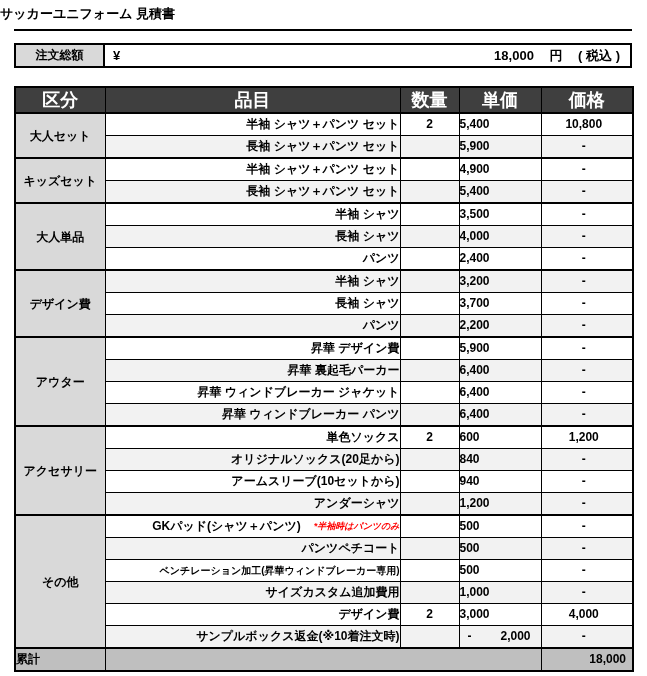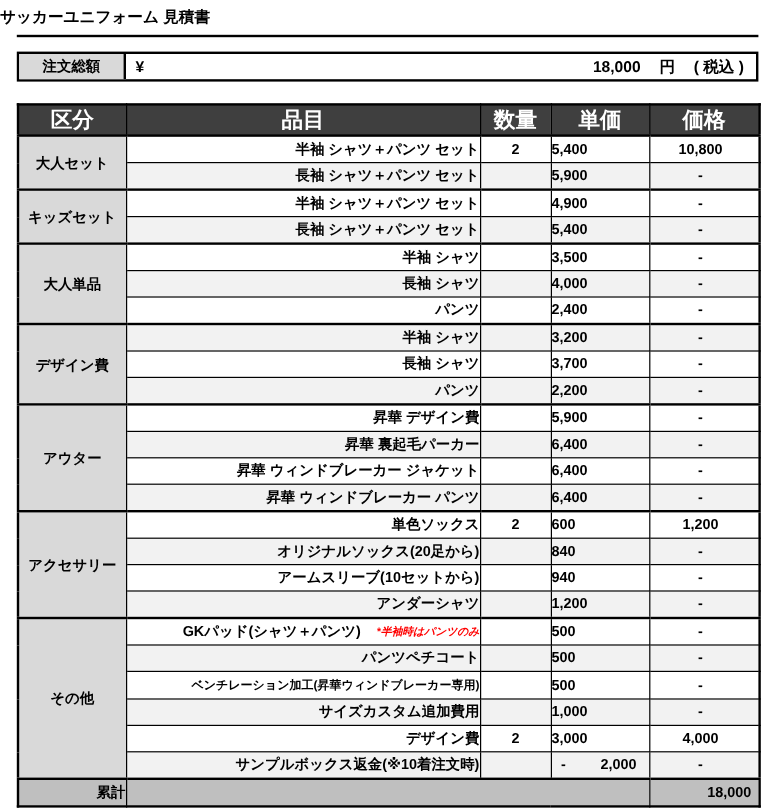--- a/index.html
+++ b/index.html
@@ -58,21 +58,21 @@
   td.item.small span.itm{font-size:10px;margin-top:28px;}
   td.item .note{color:var(--note-red);font-size:9px;margin-left:13px;vertical-align:1px;font-style:italic;}
   td.qty{text-align:center;}
   td.unit{text-align:left;padding-right:10px;}
   td.unit.neg{padding-left:8px;}
   td.unit.neg .negwrap{display:flex;justify-content:space-between;}
   td.price{text-align:center;padding-right:6px;}
   tr.total-row td{
     background:var(--total-bg);border-top:2px solid var(--border);height:22px;
   }
-  tr.total-row td.tlabel{text-align:right;}
+  tr.total-row td.tlabel{text-align:left;}
   tr.total-row td.tvalue{text-align:right;padding-right:6px;}
 </style>
 </head>
 <body>
 
 <div class="title">サッカーユニフォーム 見積書</div>
 <div class="title-rule"></div>
 
 <div class="summary-box">
   <div class="summary-label">注文総額</div>

